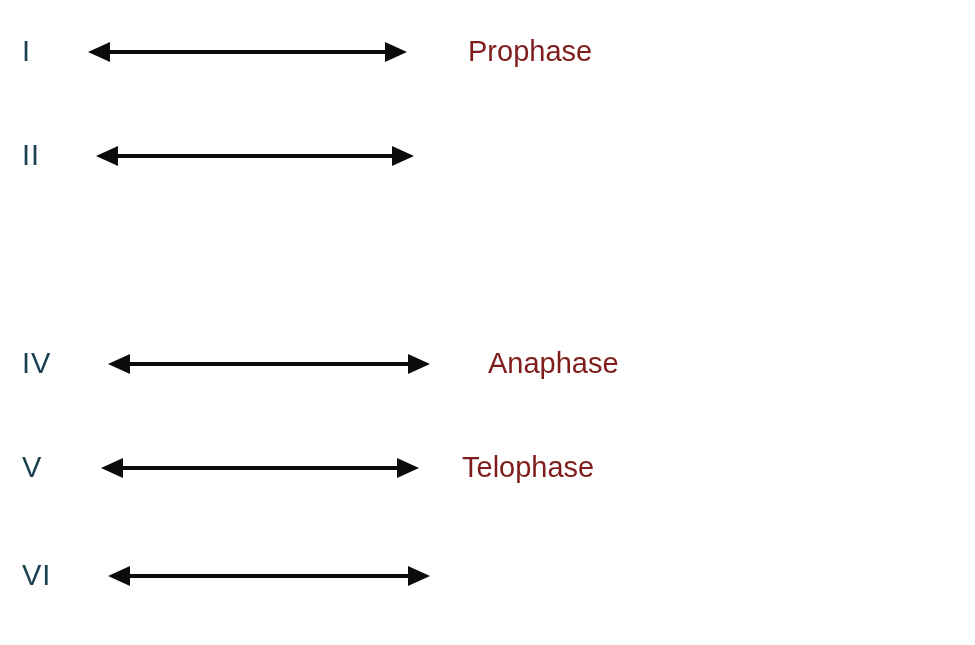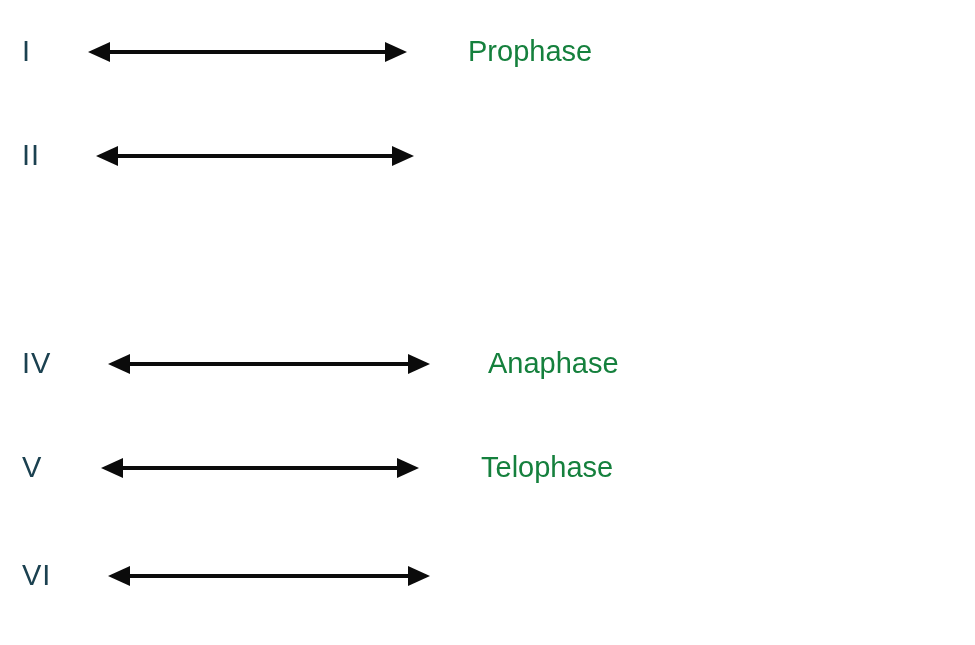--- a/index.html
+++ b/index.html
@@ -35,27 +35,27 @@
     transform: translateY(-52%);
     font-size: 29px;
     letter-spacing: 1px;
     color: #1b4150;
   }
   .phase {
     position: absolute;
     top: 52px;
     transform: translateY(-52%);
     font-size: 29px;
-    color: #15803d;
+    color: #7f1d1d;
   }
   .row-1 .phase { left: 468px; }
   .row-2 .phase { left: 477px; }
   .row-3 .phase { left: 483px; }
   .row-4 .phase { left: 488px; }
-  .row-5 .phase { left: 481px; text-align: center; }
+  .row-5 .phase { left: 462px; text-align: center; }
   .row-6 .phase { left: 487px; }
 
   
   .arrow {
     position: absolute;
     top: 42px;
     height: 20px;
     
     background: linear-gradient(#0b0b0b, #0b0b0b) center / calc(100% - 30px) 4px no-repeat;
   }

